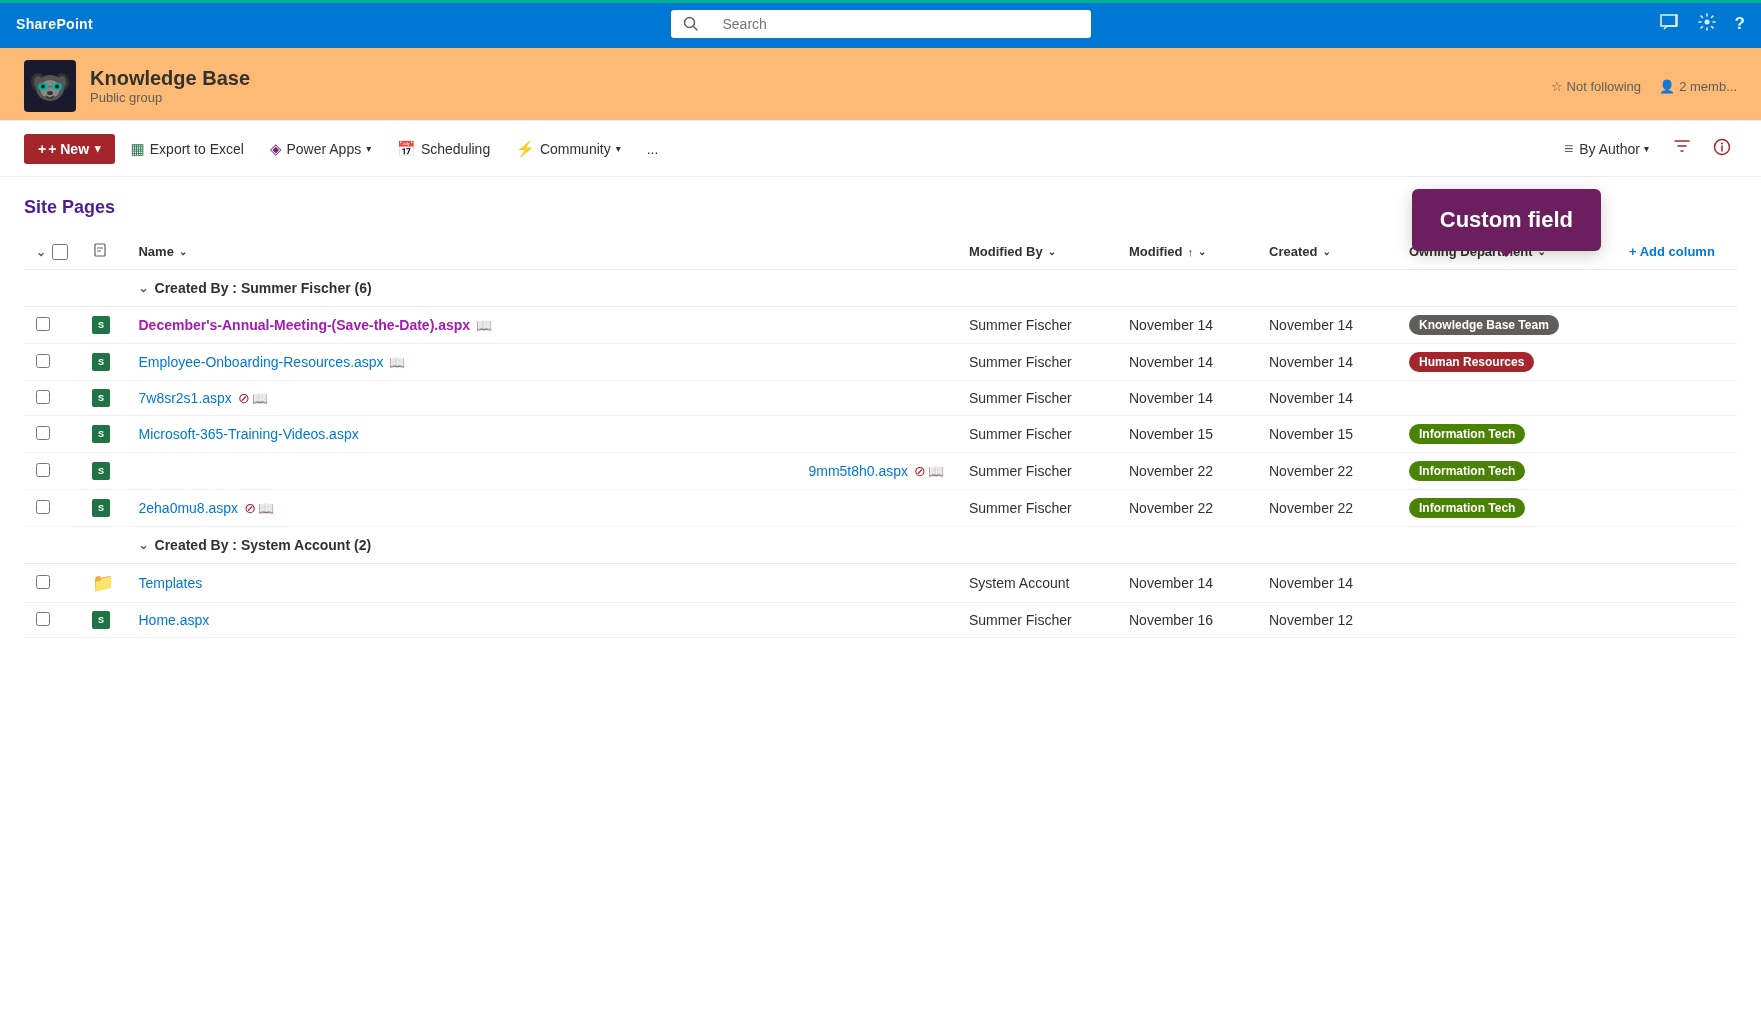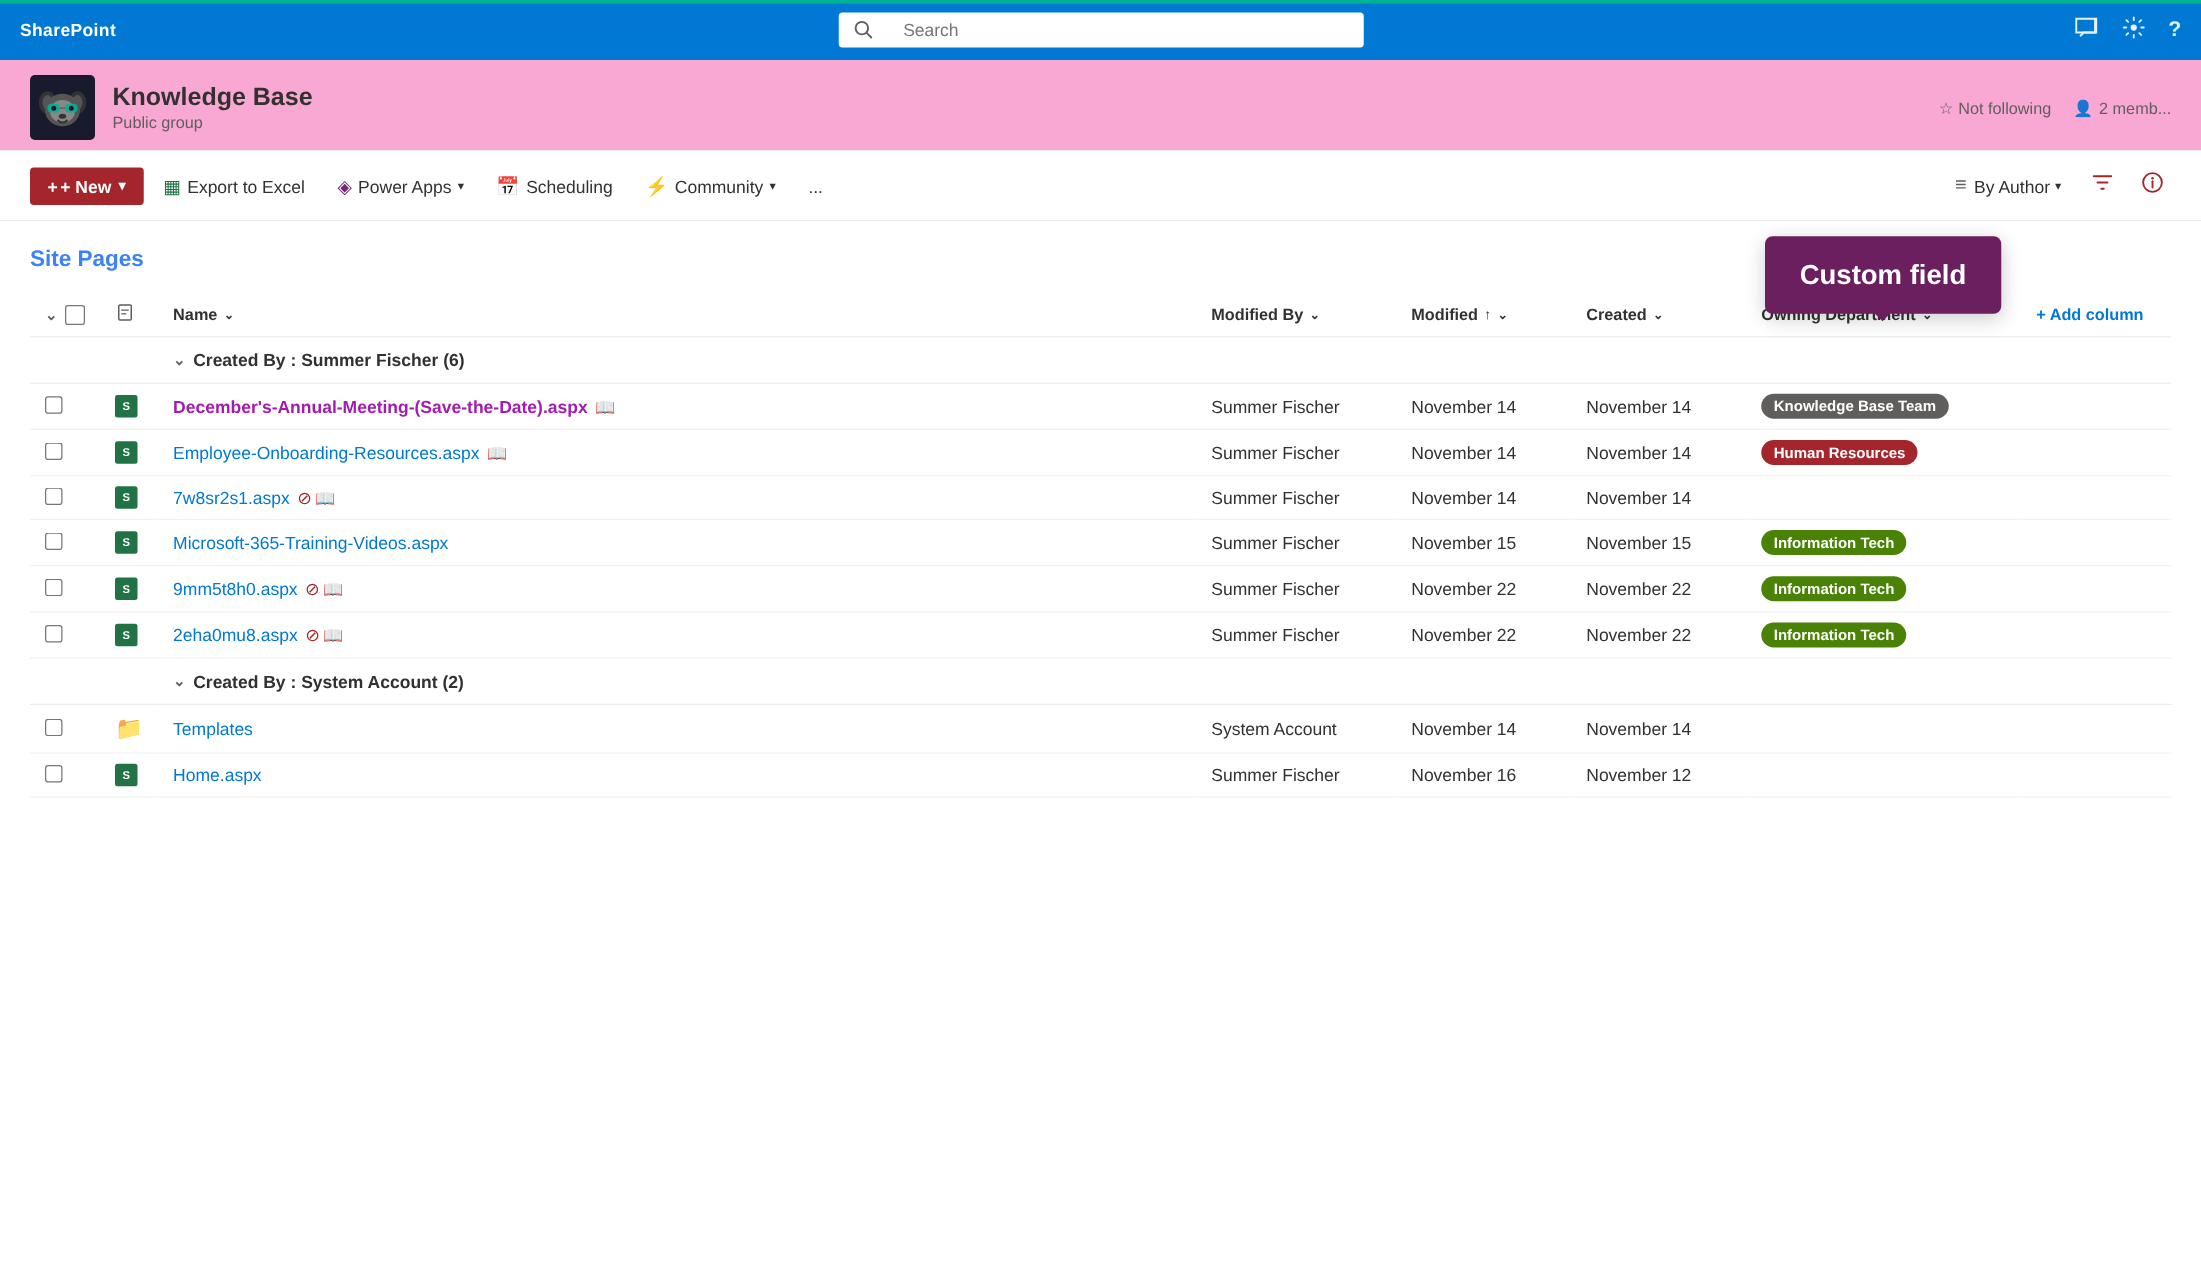--- a/index.html
+++ b/index.html
@@ -57,21 +57,21 @@
     }
     .top-bar-icon {
       cursor: pointer;
       font-size: 18px;
       color: #fff;
       opacity: 0.9;
     }
 
     
     .site-header {
-      background: #f9a8d4;
+      background: #fdba74;
       padding: 12px 24px 0 24px;
       border-bottom: 1px solid #edebe9;
     }
     .site-header-top {
       display: flex;
       align-items: center;
       justify-content: space-between;
       margin-bottom: 8px;
     }
     .site-identity {
@@ -214,21 +214,21 @@
 
     
     .content-area {
       padding: 20px 24px;
       background: #fff;
       position: relative;
     }
     .section-title {
       font-size: 18px;
       font-weight: 600;
-      color: #3b82f6;
+      color: #4c1d95;
       margin-bottom: 16px;
     }
 
     
     .list-table {
       width: 100%;
       border-collapse: collapse;
     }
     .list-table th {
       font-size: 13px;
@@ -643,21 +643,21 @@
       <td class="col-created">November 15</td>
       <td class="col-dept"><span class="badge badge-green">Information Tech</span></td>
       <td class="col-add"></td>
     </tr>
         <tr class="file-row">
       <td class="col-check"><input type="checkbox" style="width: 14px; height: 14px;"></td>
       <td class="col-file-icon">
             <div class="sp-icon">S</div>
           </td>
       <td class="col-name">
-        <div style="display:flex;align-items:center;gap:6px;">
+        <div style="display:flex;align-items:center;gap:6px;justify-content:flex-end;">
           <span style="cursor:pointer;color:#0078d4;">9mm5t8h0.aspx</span>
           <span class="status-icons">
                 <span class="status-red">⊘</span>
                 <span class="status-book">📖</span>
               </span>
         </div>
       </td>
       <td class="col-modby">Summer Fischer</td>
       <td class="col-mod">November 22</td>
       <td class="col-created">November 22</td>

